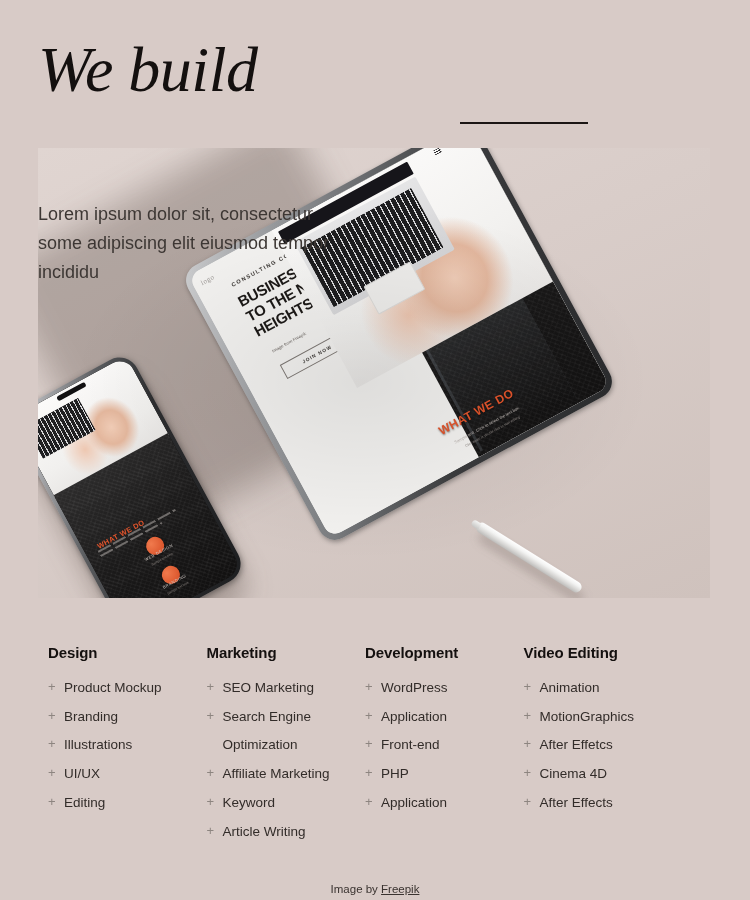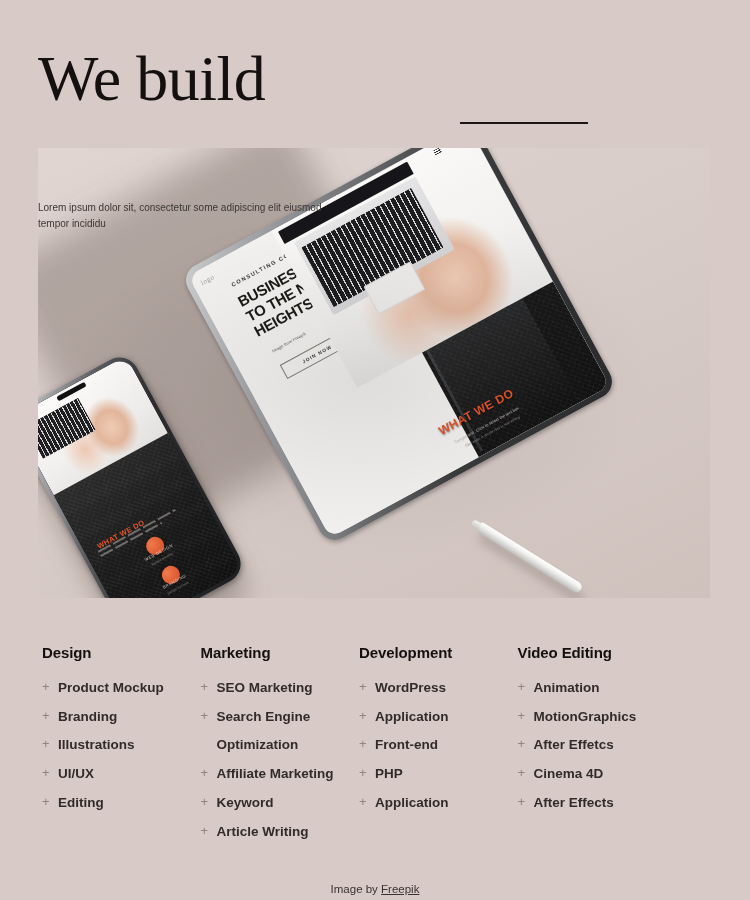--- a/index.html
+++ b/index.html
@@ -12,22 +12,23 @@
   body {
     background: #d8cbc7;
     font-family: "Liberation Sans", sans-serif;
     -webkit-font-smoothing: antialiased;
     position: relative;
   }
 
   
   .hero-text {
     position:absolute;
-    left:38px; top:48px;
+    left:38px; top:39px;
     width:600px;
+    font-style:italic;
   }
   .headline {
     font-family: "Liberation Serif", serif;
     color:#14100f;
     font-size:64px;
     line-height:0.96;
     letter-spacing:-0.5px;
   }
   .headline .l1 { display:block; font-weight:400; }
   .headline .l2 { display:block; font-weight:400; margin-top:6px; }
@@ -37,21 +38,21 @@
     position:absolute;
     left:460px; top:122px;
     width:128px; height:2px;
     background:#1b1614;
   }
 
   .subhead {
     position:absolute;
     left:38px; top:200px;
     width:300px;
-    font-size:10px;
+    font-size:18px;
     line-height:1.62;
     color:#3d3734;
   }
 
   
   .hero-panel {
     position:absolute;
     left:38px; top:148px;
     width:672px; height:450px;
     background: linear-gradient(155deg,#e0d5d1 0%,#d9cdc9 42%,#cfc2bd 100%);
@@ -339,21 +340,21 @@
     width:122px; height:11px;
     transform: rotate(32deg);
     background: rgba(70,55,50,0.22);
     filter: blur(5px);
     border-radius:6px;
   }
 
   
   .columns {
     position:absolute;
-    left:42px; top:644px;
+    left:48px; top:644px;
     width:634px;
     display:flex;
   }
   .col { width:167px; }
   .col-title {
     font-size:15px; font-weight:700;
     color:#14100f;
     letter-spacing:-0.1px;
     margin-bottom:18px;
   }
@@ -367,21 +368,21 @@
     line-height:1.35;
   }
   .svc .plus {
     color:#8d8580;
     font-size:13px;
     line-height:1.3;
     flex:0 0 auto;
     width:9px;
   }
   .svc .plus.hidden { visibility:hidden; }
-  .svc .txt { flex:1 1 auto;font-weight:bold; }
+  .svc .txt { flex:1 1 auto; }
 
   
   .credit {
     position:absolute;
     left:0; top:850px;
     width:750px;
     text-align:center;
     font-size:11.5px;
     color:#3a3330;
     margin-top:33px;

